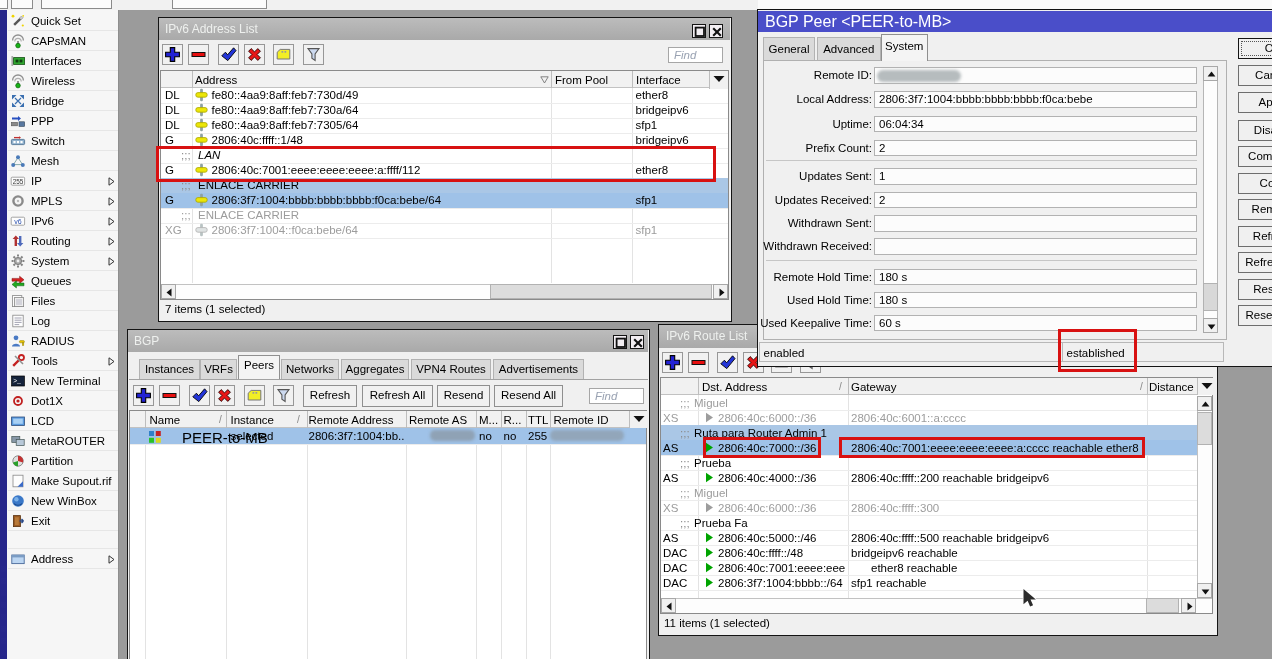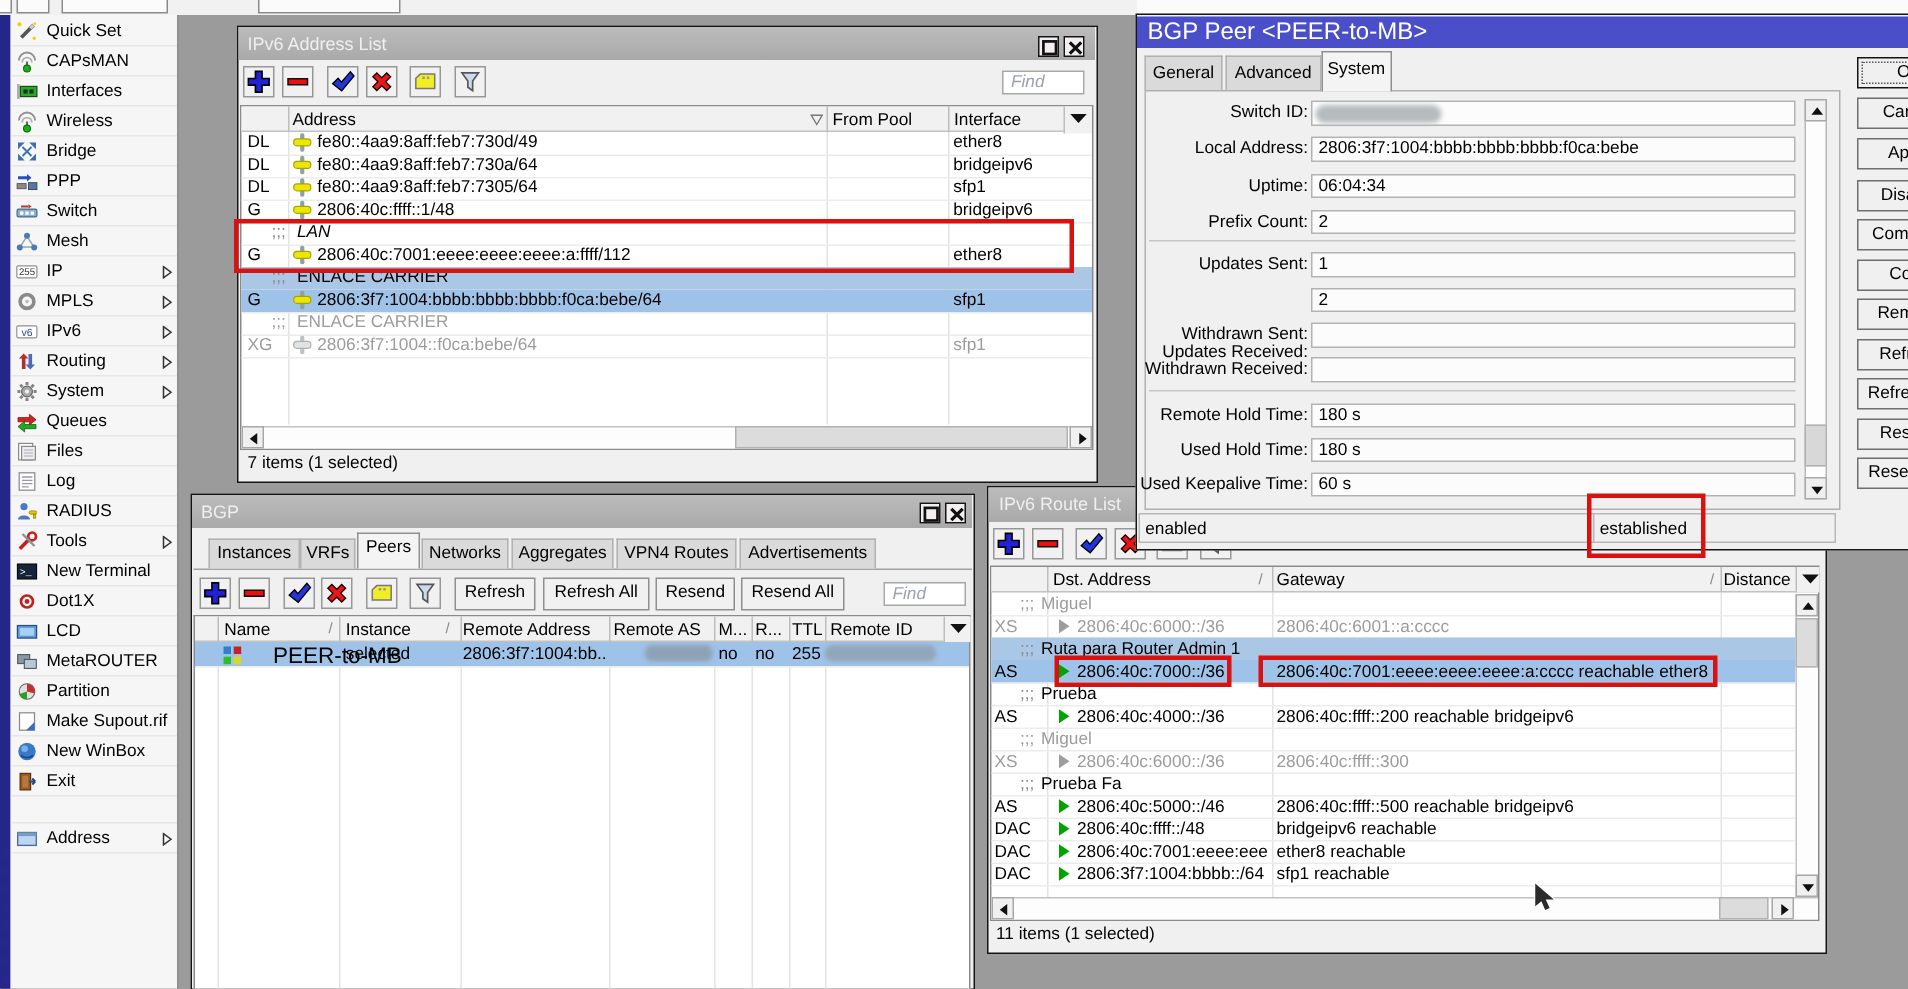--- a/index.html
+++ b/index.html
@@ -683,21 +683,21 @@
 <span style="left:718px;top:546.5px;">2806:40c:ffff::/48</span>
 <span style="left:851px;top:546.5px;">bridgeipv6 reachable</span>
 <div style="left:661px;top:560px;width:535.5px;height:1px;background:#ececec"></div>
 <span style="left:663px;top:561.5px;">DAC</span>
 <svg width="9" height="11" viewBox="0 0 9 11" style="position:absolute;left:705px;top:562px">
     <path d="M1 0.8 L8 5.5 L1 10.2 Z" fill="#00a400"></path>
   </svg>
 <div style="left:718px;top:561.5px;width:128px;height:13px;overflow:hidden">
     <span style="left:0;top:0">2806:40c:7001:eeee:eee..</span>
   </div>
-<span style="left:851px;top:561.5px;">ether8 reachable</span>
+<span style="left:871px;top:561.5px;">ether8 reachable</span>
 <div style="left:661px;top:575px;width:535.5px;height:1px;background:#ececec"></div>
 <span style="left:663px;top:576.5px;">DAC</span>
 <svg width="9" height="11" viewBox="0 0 9 11" style="position:absolute;left:705px;top:577px">
     <path d="M1 0.8 L8 5.5 L1 10.2 Z" fill="#00a400"></path>
   </svg>
 <div style="left:718px;top:576.5px;width:128px;height:13px;overflow:hidden">
     <span style="left:0;top:0">2806:3f7:1004:bbbb::/64</span>
   </div>
 <span style="left:851px;top:576.5px;">sfp1 reachable</span>
 <div style="left:661px;top:590px;width:535.5px;height:1px;background:#ececec"></div>
@@ -729,35 +729,35 @@
 <div style="left:756.5px;top:9px;width:520px;height:357.5px;background:#f0f0f0;border:1.5px solid #141414"></div>
 <div style="left:758px;top:10.5px;width:517px;height:21.5px;background:#4a4ec9"></div>
 <span style="left:765px;top:14.5px;color:#fff;font-size:16px">BGP Peer &lt;PEER-to-MB&gt;</span>
 <div style="left:762.5px;top:60px;width:464.5px;height:280px;border:1px solid #b0b0b0;background:#f0f0f0"></div>
 <div style="left:763px;top:37px;width:52px;height:23px;background:#dadada;border:1px solid #b2b2b2;border-bottom:none"></div>
 <span style="left:789.0px;top:42.5px;transform:translateX(-50%)">General</span>
 <div style="left:816.5px;top:37px;width:64.5px;height:23px;background:#dadada;border:1px solid #b2b2b2;border-bottom:none"></div>
 <span style="left:848.75px;top:42.5px;transform:translateX(-50%)">Advanced</span>
 <div style="left:881px;top:33.5px;width:46.5px;height:27px;background:#f4f4f4;border:1px solid #8f8f8f;border-bottom:none"></div>
 <span style="left:904.25px;top:39.5px;transform:translateX(-50%)">System</span>
-<span class="rl" style="left:872px;top:69px;">Switch ID:</span>
+<span class="rl" style="left:872px;top:69px;">Remote ID:</span>
 <div style="left:874px;top:67px;width:323px;height:16.5px;background:#fcfcfc;border:1px solid #b2b2b2"></div>
 <span class="rl" style="left:872px;top:93px;">Local Address:</span>
 <div style="left:874px;top:91px;width:323px;height:16.5px;background:#fcfcfc;border:1px solid #b2b2b2"></div>
 <span style="left:879px;top:93px;">2806:3f7:1004:bbbb:bbbb:bbbb:f0ca:bebe</span>
 <span class="rl" style="left:872px;top:117.5px;">Uptime:</span>
 <div style="left:874px;top:115.5px;width:323px;height:16.5px;background:#fcfcfc;border:1px solid #b2b2b2"></div>
 <span style="left:879px;top:117.5px;">06:04:34</span>
 <span class="rl" style="left:872px;top:141.5px;">Prefix Count:</span>
 <div style="left:874px;top:139.5px;width:323px;height:16.5px;background:#fcfcfc;border:1px solid #b2b2b2"></div>
 <span style="left:879px;top:141.5px;">2</span>
 <span class="rl" style="left:872px;top:170px;">Updates Sent:</span>
 <div style="left:874px;top:168px;width:323px;height:16.5px;background:#fcfcfc;border:1px solid #b2b2b2"></div>
 <span style="left:879px;top:170px;">1</span>
-<span class="rl" style="left:872px;top:193.5px;margin-top:35px;">Updates Received:</span>
+<span class="rl" style="left:872px;top:193.5px;">Updates Received:</span>
 <div style="left:874px;top:191.5px;width:323px;height:16.5px;background:#fcfcfc;border:1px solid #b2b2b2"></div>
 <span style="left:879px;top:193.5px;">2</span>
 <span class="rl" style="left:872px;top:217px;">Withdrawn Sent:</span>
 <div style="left:874px;top:215px;width:323px;height:16.5px;background:#fcfcfc;border:1px solid #b2b2b2"></div>
 <span class="rl" style="left:872px;top:240px;">Withdrawn Received:</span>
 <div style="left:874px;top:238px;width:323px;height:16.5px;background:#fcfcfc;border:1px solid #b2b2b2"></div>
 <span class="rl" style="left:872px;top:270.5px;">Remote Hold Time:</span>
 <div style="left:874px;top:268.5px;width:323px;height:16.5px;background:#fcfcfc;border:1px solid #b2b2b2"></div>
 <span style="left:879px;top:270.5px;">180 s</span>
 <span class="rl" style="left:872px;top:293.5px;">Used Hold Time:</span>

